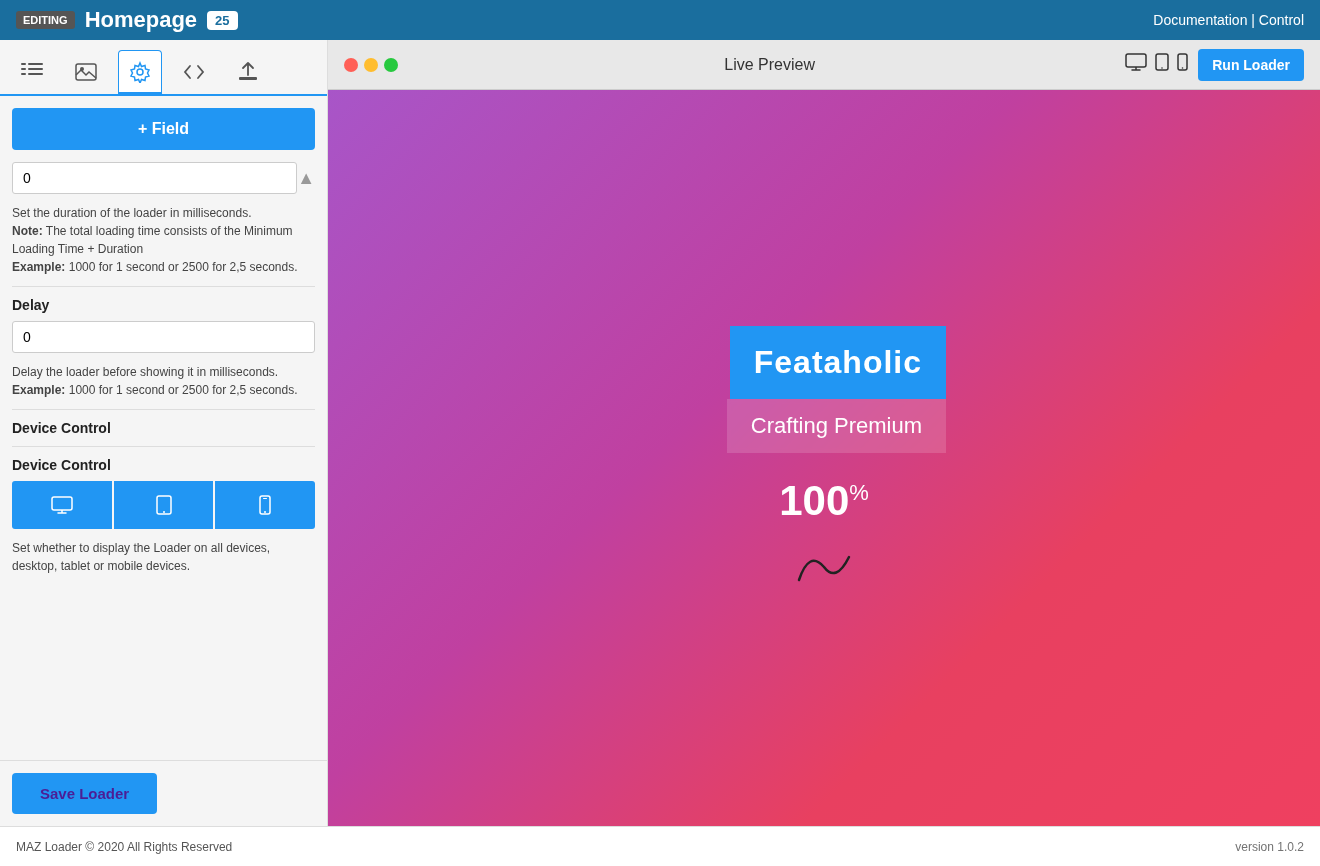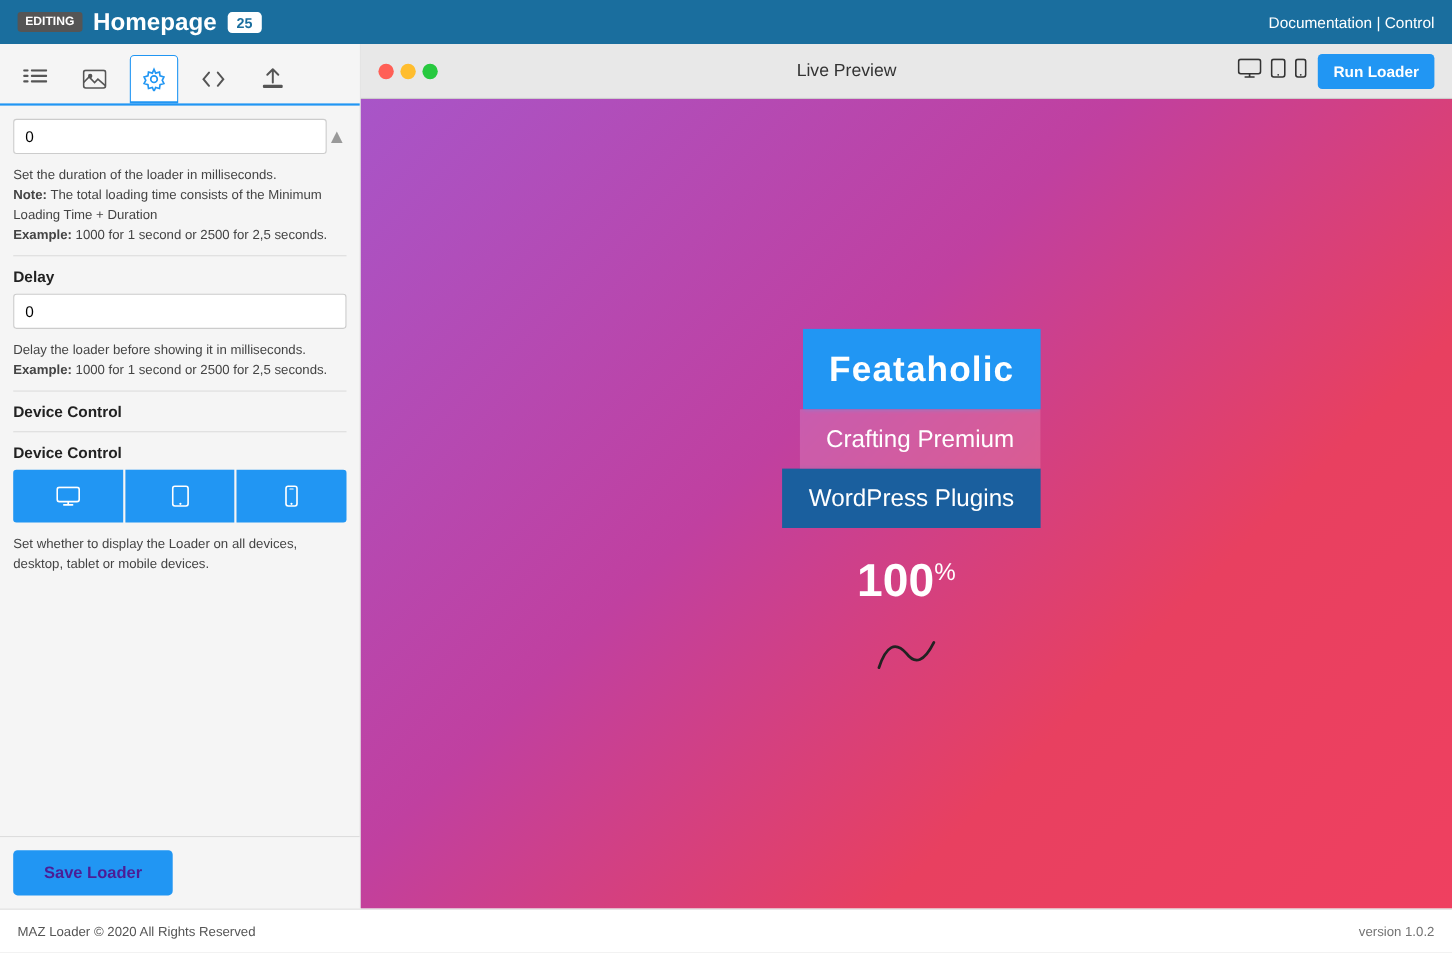--- a/index.html
+++ b/index.html
@@ -388,20 +388,21 @@
       <div class="sidebar-tab" title="Upload">
         <svg width="22" height="22" viewBox="0 0 22 22" fill="none">
             <rect x="2" y="16" width="18" height="3" rx="1" fill="#555"></rect>
             <path d="M11 2 L11 14 M6 7 L11 2 L16 7" stroke="#555" stroke-width="1.8" fill="none" stroke-linecap="round" stroke-linejoin="round"></path>
           </svg>
       </div>
     </div>
 
     <div class="sidebar-content">
 
+      <button class="add-field-btn">+ Field</button>
 
       <div class="form-row">
         <div style="display:flex;align-items:center;">
           <input type="text" value="0" style="flex: 1 1 0%;">
           <span class="scroll-indicator">▲</span>
         </div>
       </div>
 
       <div class="description-text">
         <span>Set the duration of the loader in milliseconds.</span><br>
@@ -495,21 +496,20 @@
             </svg>
         </span>
       </div>
       <button class="run-loader-btn">Run Loader</button>
     </div>
 
     <div class="preview-canvas">
       <div class="loader-card">
         <div class="loader-title-box">Feataholic</div>
         <div class="loader-sub1">Crafting Premium</div>
-        <div class="loader-sub2">WordPress Plugins</div>
       </div>
       <div class="loader-percent">
         <span>100</span><sup>%</sup>
       </div>
       <div class="loader-spinner">
         <svg class="spinner-svg" viewBox="0 0 60 45" fill="none" xmlns="http://www.w3.org/2000/svg">
           <path d="M5 35 Q15 5 30 22 Q42 38 55 12" stroke="#222" stroke-width="2.5" fill="none" stroke-linecap="round"></path>
         </svg>
       </div>
     </div>

